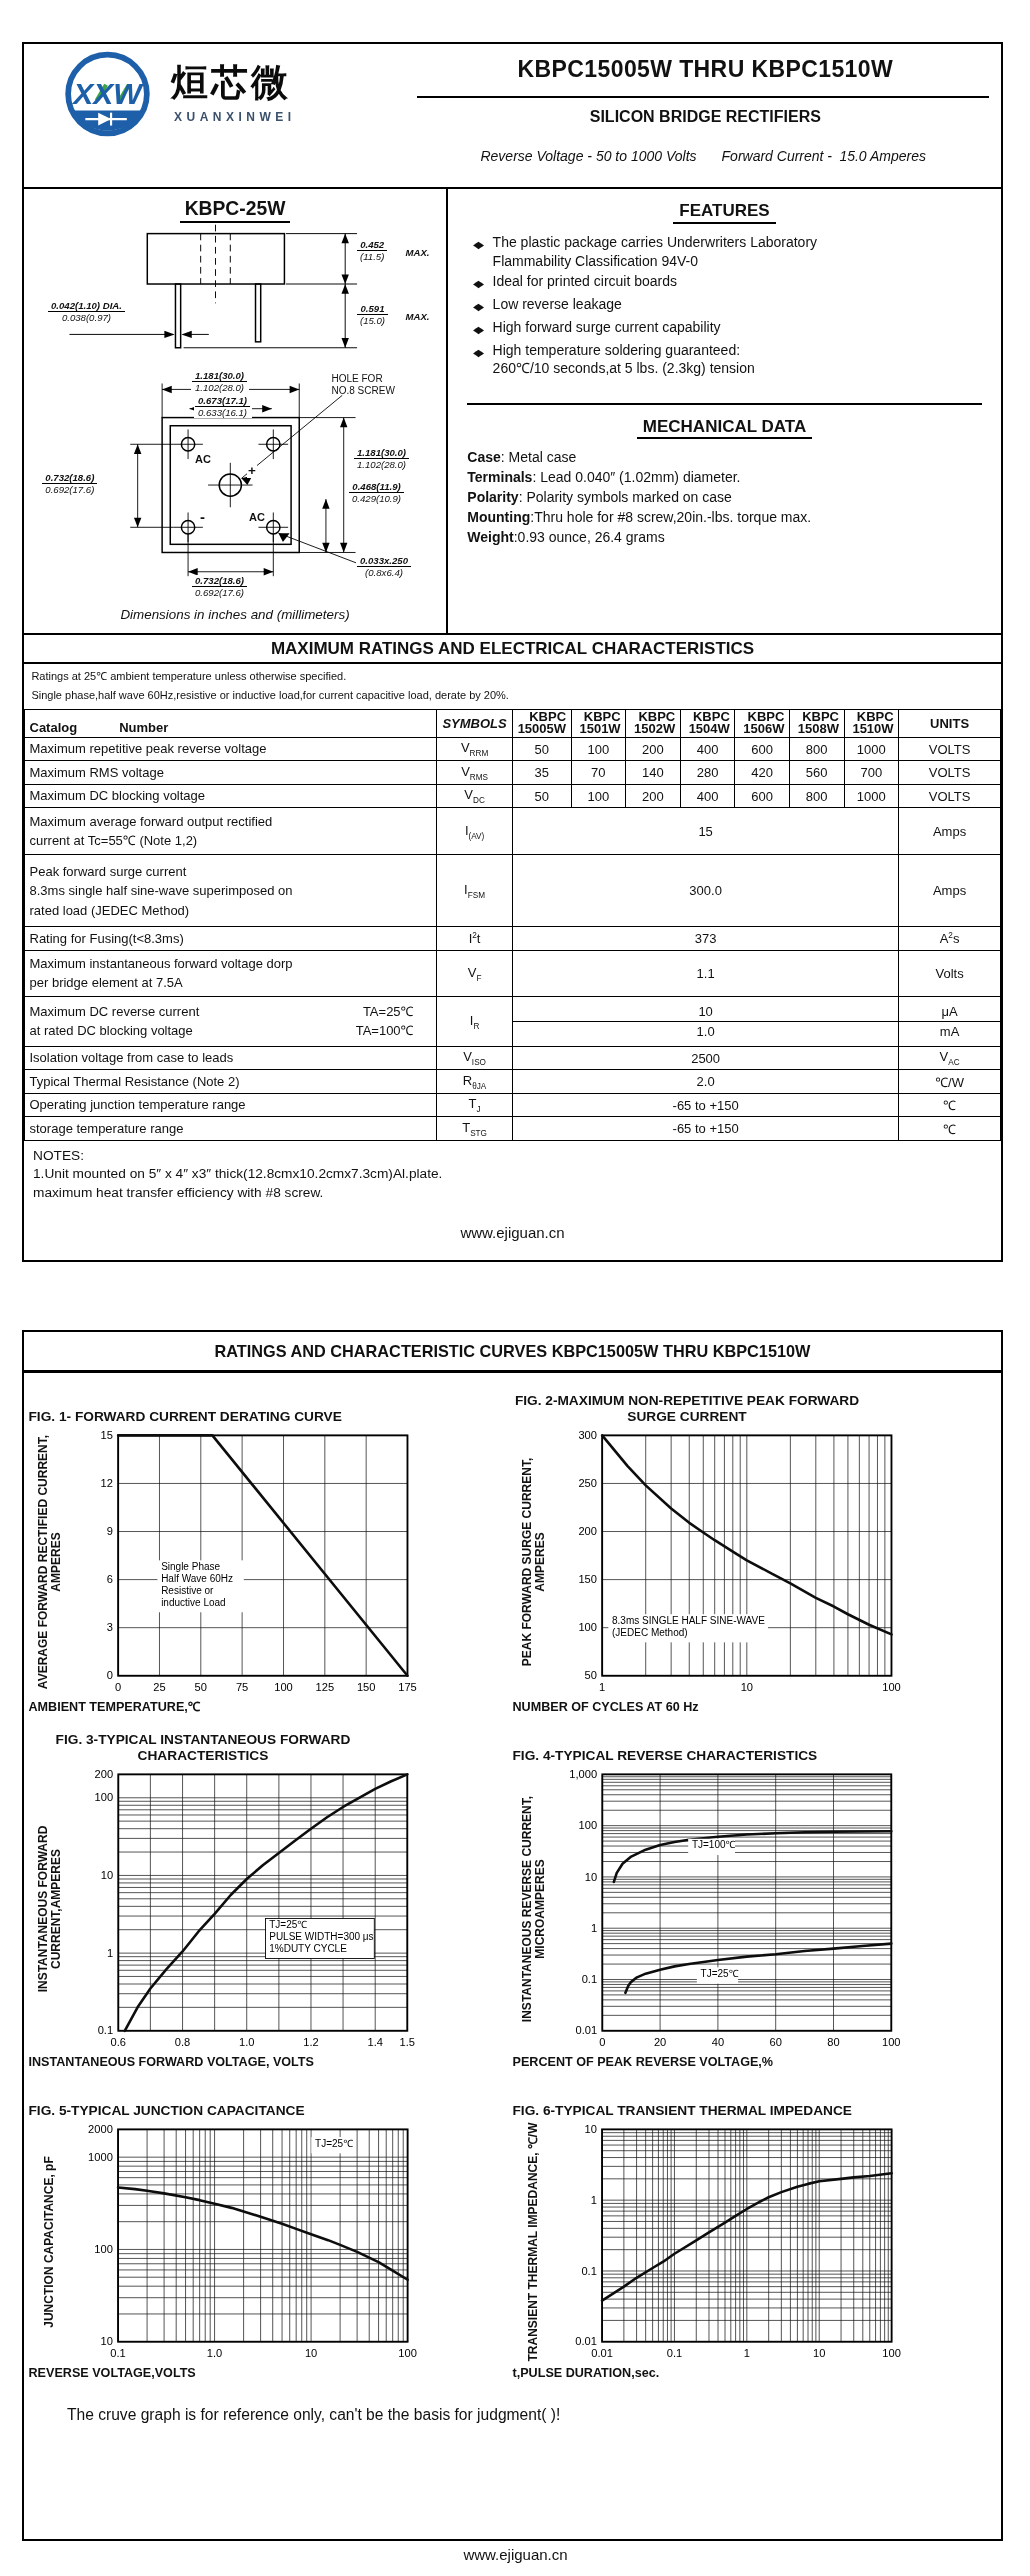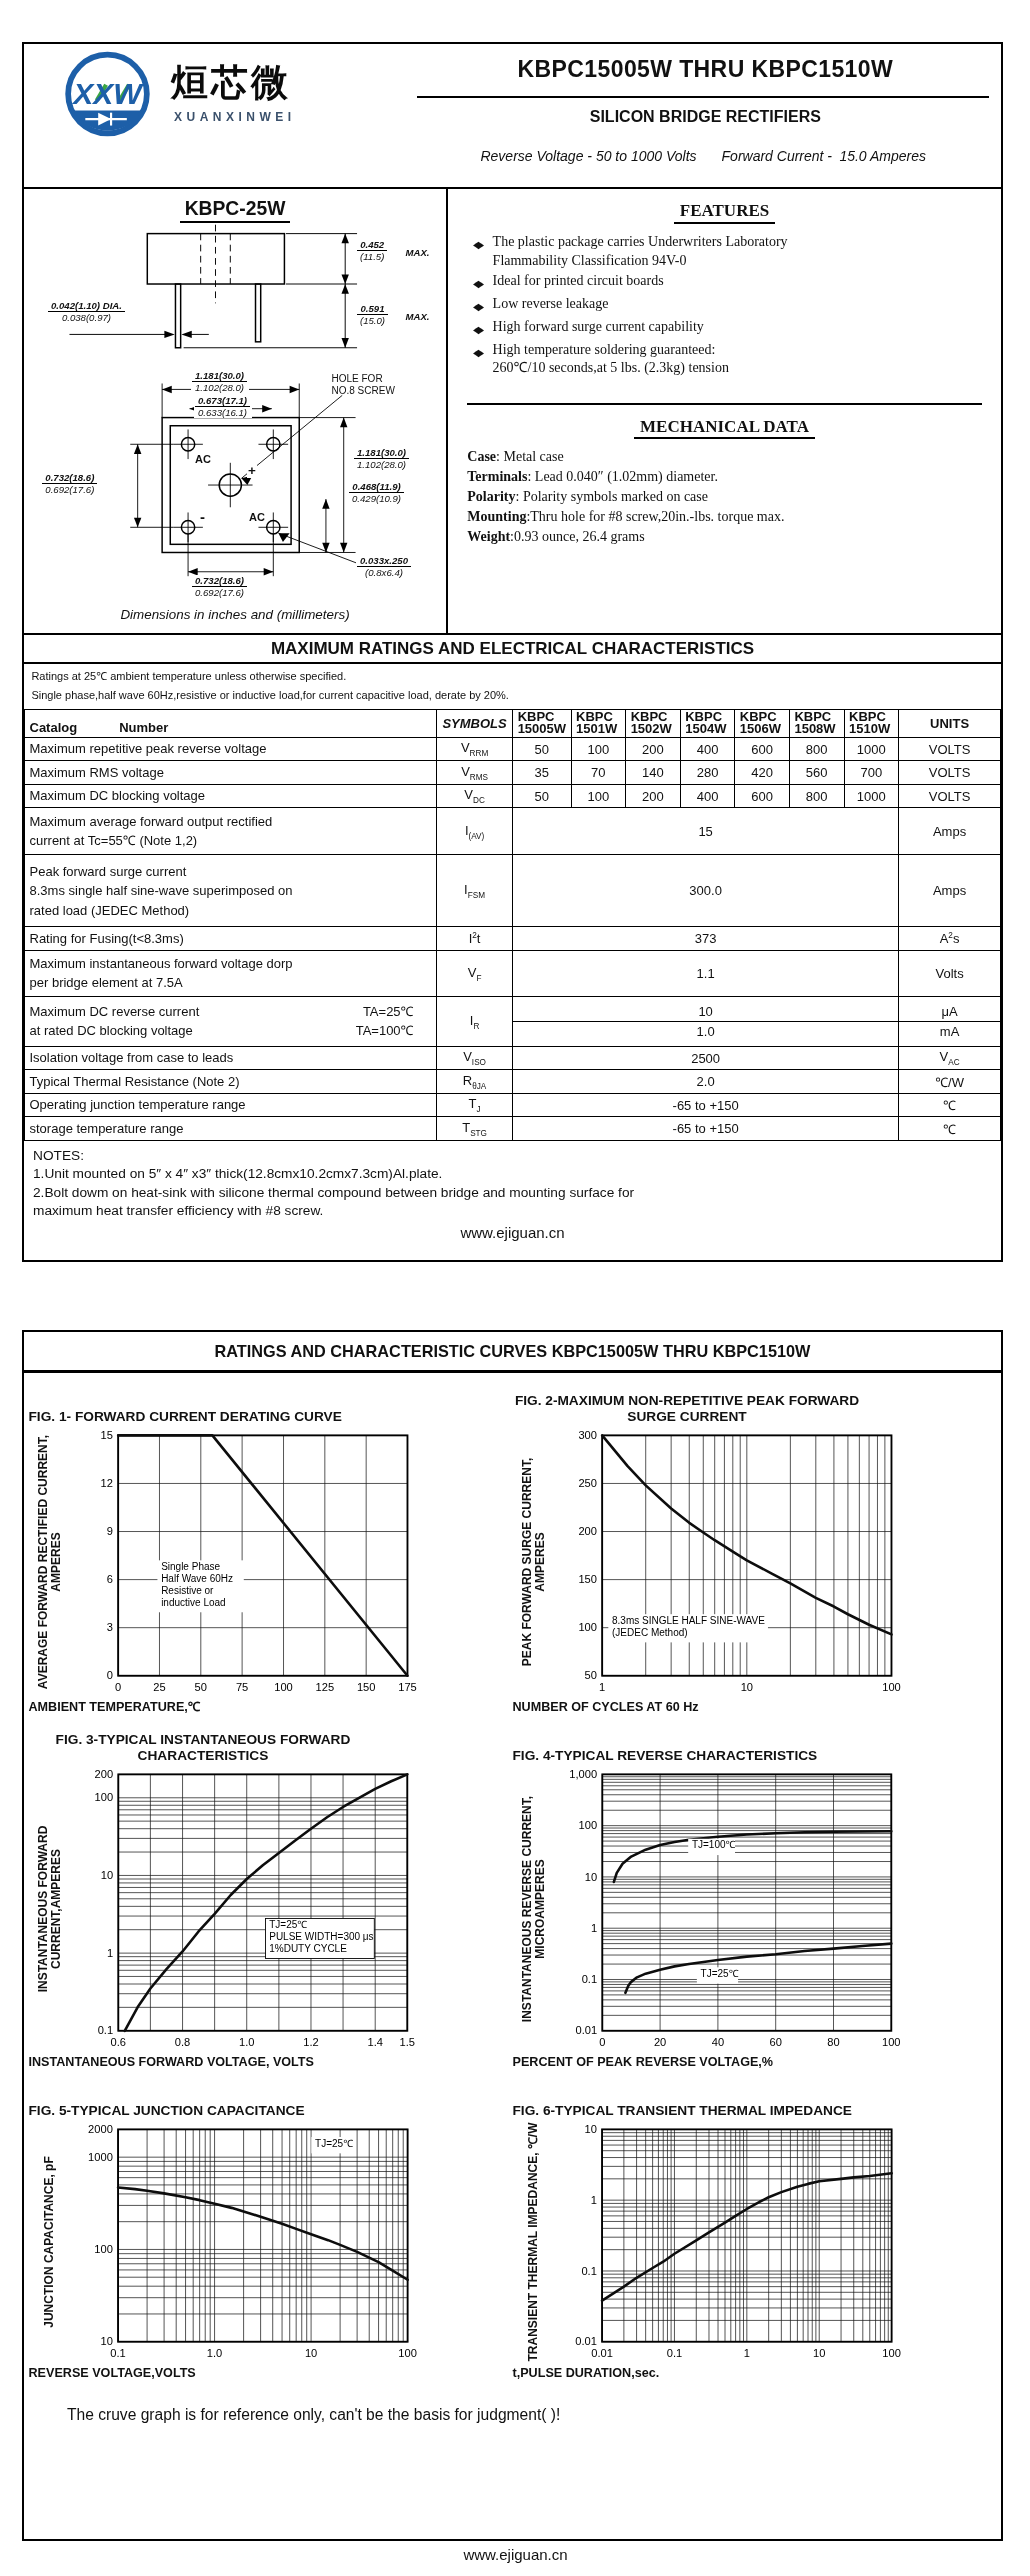--- a/index.html
+++ b/index.html
@@ -15,21 +15,21 @@
   .logo-en{position:absolute;left:114px;top:61px;font-size:12px;font-weight:700;letter-spacing:4.5px;color:#3a506b;}
   .ttl{position:absolute;left:393px;right:7.4px;top:12px;text-align:center;font-size:23px;font-weight:bold;letter-spacing:0.4px;}
   .ttl-rule{position:absolute;left:393px;right:12px;top:52px;height:2.2px;background:#000;}
   .subttl{position:absolute;left:393px;right:7.4px;top:64px;text-align:center;font-size:16px;font-weight:bold;}
   .ratline{position:absolute;left:386px;right:4.5px;top:104px;text-align:center;font-style:italic;font-size:14px;}
   .ratline .gap{display:inline-block;width:25px;}
   .ratline .fc2{margin-left:7.4px;}
   
   .cols{display:flex;height:444px;}
   .colL{width:424px;border-right:2.2px solid #000;position:relative;box-sizing:border-box;}
-  .colR{flex:1;padding:0 19.3px;box-sizing:border-box;font-family:Liberation Serif, serif;}
+  .colR{flex:1;padding:0 19.3px;box-sizing:border-box;}
   .pkgname{margin-top:9px;text-align:center;font-size:19.3px;font-weight:bold;}
   .pkgname span{border-bottom:2.2px solid #000;padding:0 4.5px 1.5px;}
   .pkg-side{position:relative;width:421px;height:145px;margin:3px auto 0;}
   .pkg-top{position:relative;width:421px;height:236px;margin:1.5px auto 0;}
   .pkgcap{text-align:center;font-style:italic;font-size:13.4px;margin-top:1.5px;}
   .frac{position:absolute;text-align:center;font-style:italic;font-size:9.6px;line-height:11px;background:#fff;padding:0 1.5px;}
   .frac .ft{display:block;border-bottom:1.1px solid #000;padding:0 3px;font-weight:bold;}
   .frac .fb{display:block;padding:0 3px;}
   .maxl{position:absolute;font-style:italic;font-size:9.6px;font-weight:bold;}
   .pinlbl{position:absolute;font-size:11px;font-weight:bold;background:#fff;padding:0 1.5px;}
@@ -45,21 +45,21 @@
   .mech-list b{font-weight:bold;}
   
   .rbar{border-top:2.2px solid #000;border-bottom:2.2px solid #000;text-align:center;font-weight:bold;font-size:17px;padding:3.7px 0;}
   .rtext{font-size:11px;line-height:18.5px;padding:3px 7.4px 4.5px;}
   table.rt{width:100%;border-collapse:collapse;border:1.5px solid #000;}
   table.rt th,table.rt td{border:0.7px solid #000;padding:1.5px 4.5px;font-size:13px;}
   table.rt th{font-weight:bold;}
   th.h-cat{vertical-align:bottom;text-align:left;font-size:14px;font-weight:normal;}
   th.h-cat span{margin-right:42px;}
   th.h-sym{font-style:italic;font-weight:normal;font-size:11px;}
-  th.h-mod{font-size:10.8px;line-height:12px;text-align:left;}
+  th.h-mod{font-size:10.8px;line-height:12px;text-align:right;}
   th.h-un{font-size:13.4px;}
   td.lblc{text-align:left;padding-left:6px;line-height:1.5;}
   td.lblc .split{display:flex;justify-content:space-between;padding-right:18px;}
   td.symc,td.valc,td.unc{text-align:center;}
   td.symc sub,th sub{font-size:8.2px;}
   sub{font-size:8.2px;}sup{font-size:8.2px;}
   .dwrap{display:flex;flex-direction:column;height:100%;}
   .dwrap div{padding:2.2px 0;}
   .dwrap .d1{border-bottom:0.7px solid #000;}
   .notes{font-size:13.7px;line-height:18.5px;padding:6px 9px;}
@@ -481,21 +481,20 @@
           <td class="symc"><span>T</span><sub>STG</sub></td>
           <td class="valc" colspan="7">-65 to +150</td>
           <td class="unc"><span>℃</span></td>
         </tr>
       </tbody>
     </table>
 
   <div class="notes">
       <div>NOTES:</div>
       <div>1.Unit mounted on 5″  x 4″  x3″   thick(12.8cmx10.2cmx7.3cm)Al.plate.</div>
-      <div>2.Bolt dowm on heat-sink with silicone thermal compound between bridge and mounting surface for</div>
       <div>   maximum heat transfer efficiency with #8 screw.</div>
     </div>
 
   <div class="foot1">www.ejiguan.cn</div>
 </div>
 
 <div class="box" id="box2">
   <div class="p2bar">RATINGS AND CHARACTERISTIC CURVES KBPC15005W THRU KBPC1510W</div>
 
   <div class="figgrid">

